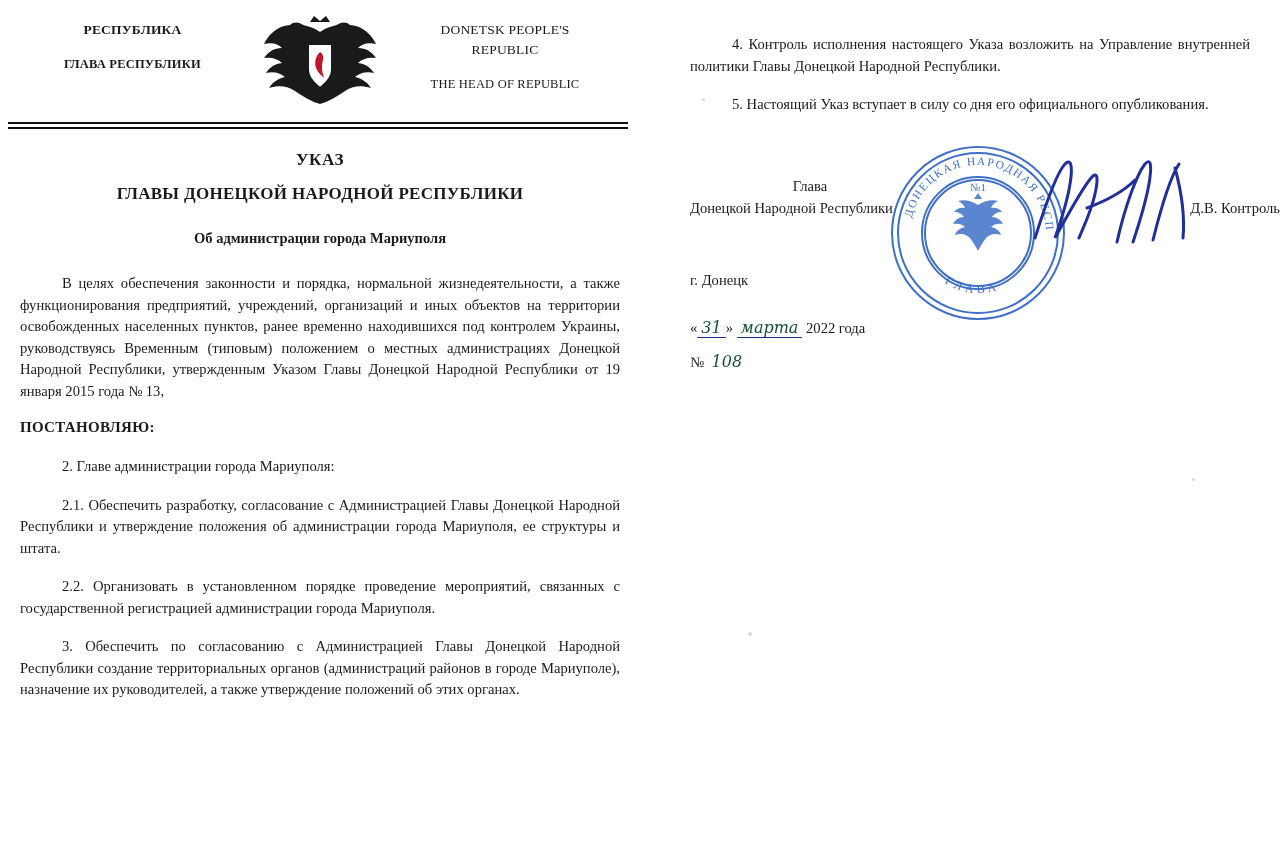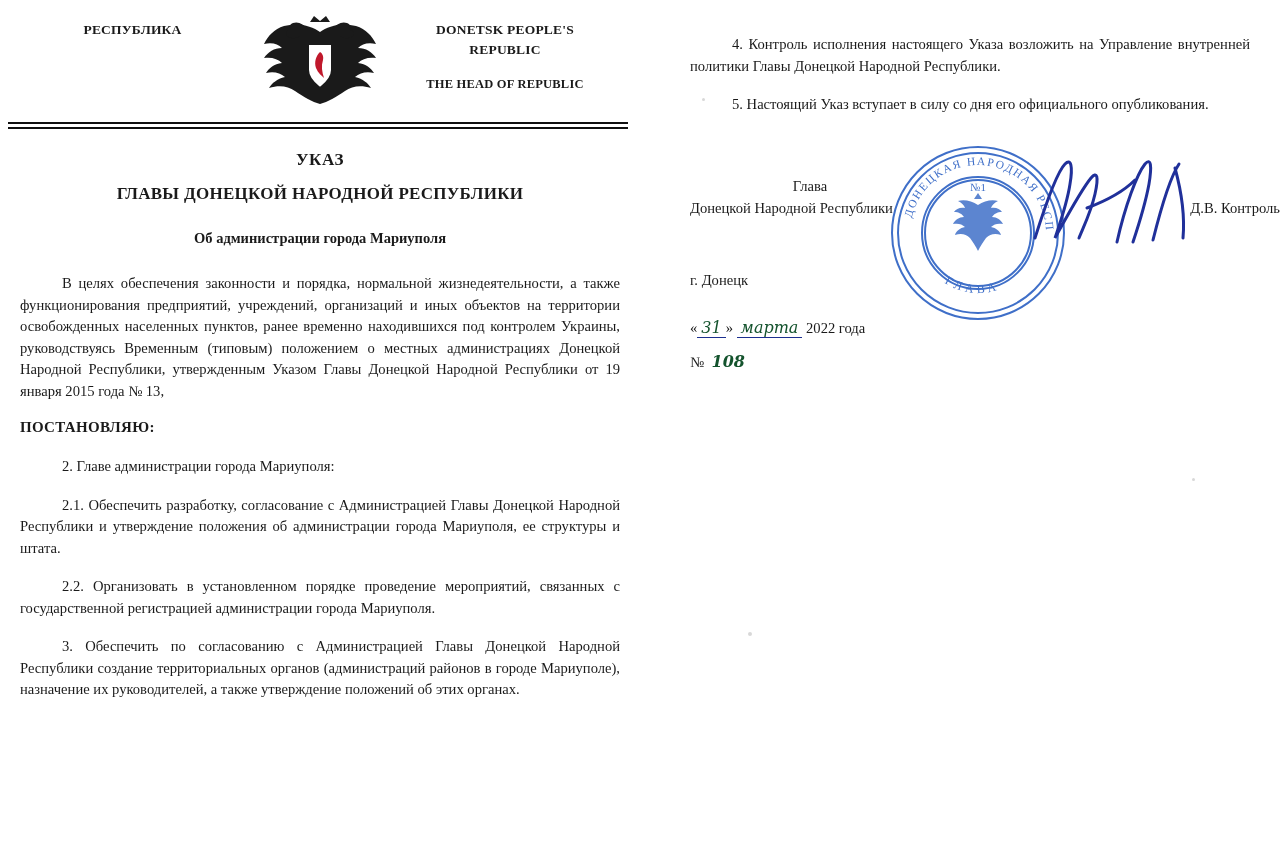--- a/index.html
+++ b/index.html
@@ -52,21 +52,21 @@
     font-size: 13.5px;
     line-height: 20px;
     letter-spacing: .2px;
   }
   .lh-right {
     position: absolute;
     right: 0;
     top: 6px;
     width: 230px;
     text-align: center;
-    font-weight: bold;
+    font-weight: normal;
     font-size: 13.5px;
     line-height: 20px;
     letter-spacing: .2px;
   }
   .lh-sub {
     margin-top: 14px;
     font-size: 12.5px;
   }
   .emblem {
     position: absolute;
@@ -183,21 +183,20 @@
   .handwritten {
     font-family: "DejaVu Serif", serif;
     font-style: italic;
     color: #14532d;
     font-size: 16px;
     padding: 0 4px;
     border-bottom: 1px solid #1b2f8f;
   }
   .handwritten.nounder {
     border-bottom: none;
-    font-weight: bold;
   }
 
   
   .stamp {
     position: absolute;
     left: 248px;
     top: 143px;
     width: 180px;
     height: 180px;
     pointer-events: none;
@@ -220,20 +219,21 @@
 </head>
 <body>
 
 <div class="page">
 
   <div class="col-left">
 
     <div class="letterhead">
       <div class="lh-left">
         <div>РЕСПУБЛИКА</div>
+        <div class="lh-sub">ГЛАВА РЕСПУБЛИКИ</div>
       </div>
 
       <div class="emblem">
         <svg viewBox="0 0 120 96" width="120" height="96" aria-hidden="true">
           <g fill="#1a1a1a">
 
             <path d="M60 18 C52 12 38 8 24 12 C14 15 8 22 4 30 C12 28 18 30 22 34 C14 34 8 38 4 44 C12 43 18 45 22 49 C14 50 9 54 6 59 C14 57 20 59 25 63 C17 65 12 69 9 74 C19 71 28 72 35 77 C44 83 52 88 60 90 Z"></path>
             <path d="M60 18 C68 12 82 8 96 12 C106 15 112 22 116 30 C108 28 102 30 98 34 C106 34 112 38 116 44 C108 43 102 45 98 49 C106 50 111 54 114 59 C106 57 100 59 95 63 C103 65 108 69 111 74 C101 71 92 72 85 77 C76 83 68 88 60 90 Z"></path>
 
             <path d="M48 16 C44 10 38 7 33 9 C30 10 29 13 31 16 C27 16 25 19 27 22 C30 25 36 25 40 22 L48 22 Z"></path>

